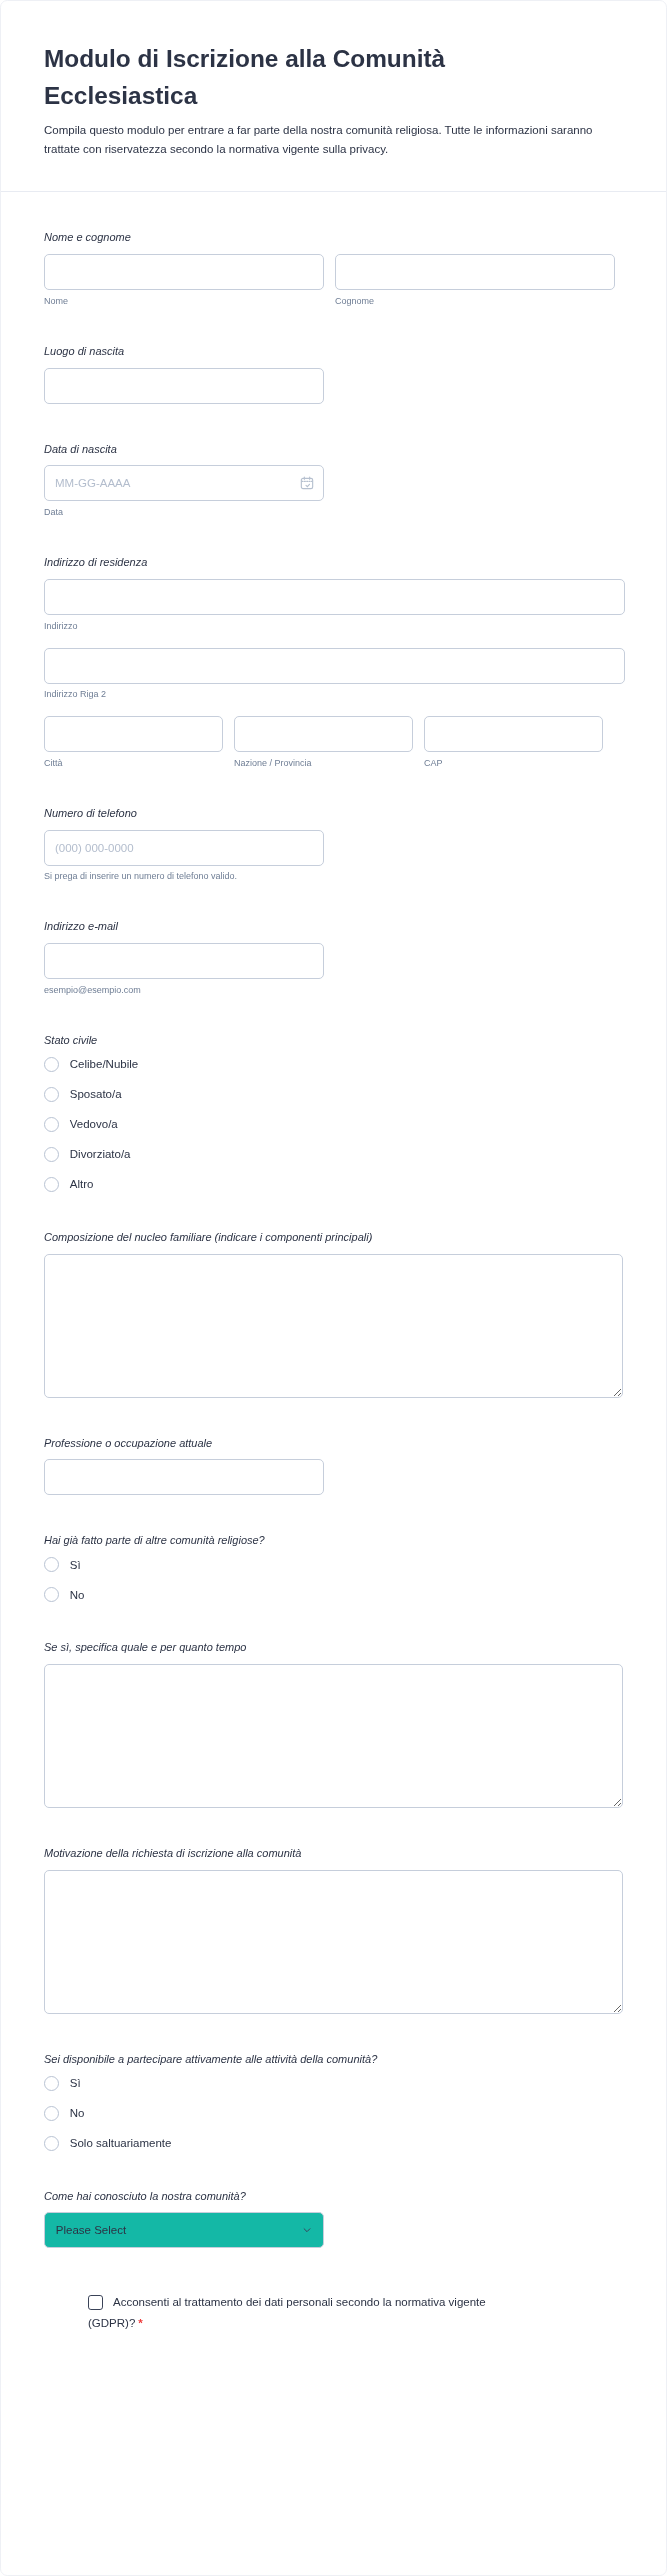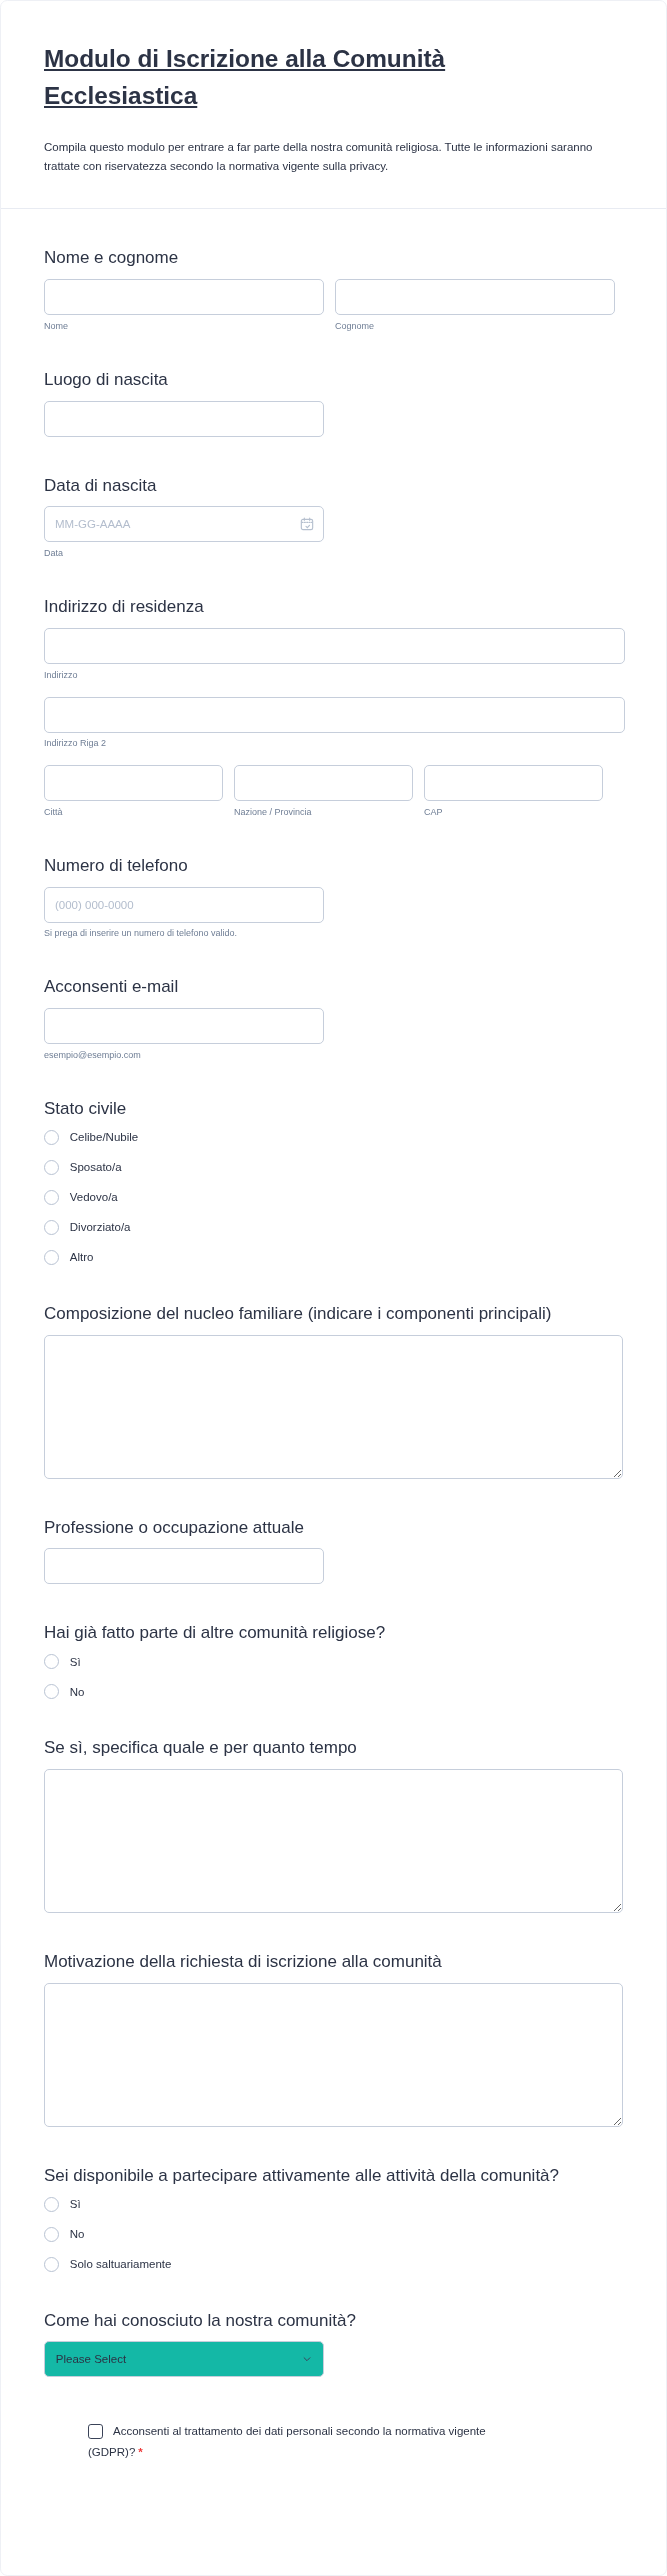--- a/index.html
+++ b/index.html
@@ -20,37 +20,37 @@
   .header {
     padding: 40px 43px 32px 43px;
     border-bottom: 0.7px solid #e8ebf2;
   }
   .title {
     font-size: 24.4px;
     line-height: 1.5;
     font-weight: 700;
     color: #2c3345;
     max-width: 517px;
-    margin-bottom: 24px;
-    text-decoration: underline;
+    margin-bottom: 7px;
   }
   .desc {
     font-size: 11.5px;
     line-height: 1.66;
     color: #2c3345;
     max-width: 574px;
   }
   .form-body { padding: 39px 43px 0 43px; }
   .field { margin-bottom: 39px; }
   .label {
     display: block;
-    font-size: 17px;
+    font-size: 11px;
     font-weight: 500;
     color: #2c3345;
     margin-bottom: 10.8px;
+    font-style: italic;
   }
   .row { display: flex; gap: 11px; }
   .w-half  { width: 280px; }
   .w-third { width: 179px; }
   .w-full  { width: 581px; }
   input.text, textarea.area {
     display: block;
     width: 100%;
     height: 36px;
     border: 0.7px solid #c6cedb;
@@ -211,21 +211,21 @@
 
     <div class="field">
       <span class="label">Numero di telefono</span>
       <div class="w-half">
         <input class="text" type="text" placeholder="(000) 000-0000" style="">
       </div>
       <div class="sublabel">Si prega di inserire un numero di telefono valido.</div>
     </div>
 
     <div class="field">
-      <span class="label">Acconsenti e-mail</span>
+      <span class="label">Indirizzo e-mail</span>
       <div class="w-half">
         <input class="text" type="text" style="">
       </div>
       <div class="sublabel">esempio@esempio.com</div>
     </div>
 
     <div class="field">
       <span class="label">Stato civile</span>
       <label class="radio-row">
         <span class="radio-circle"></span>

